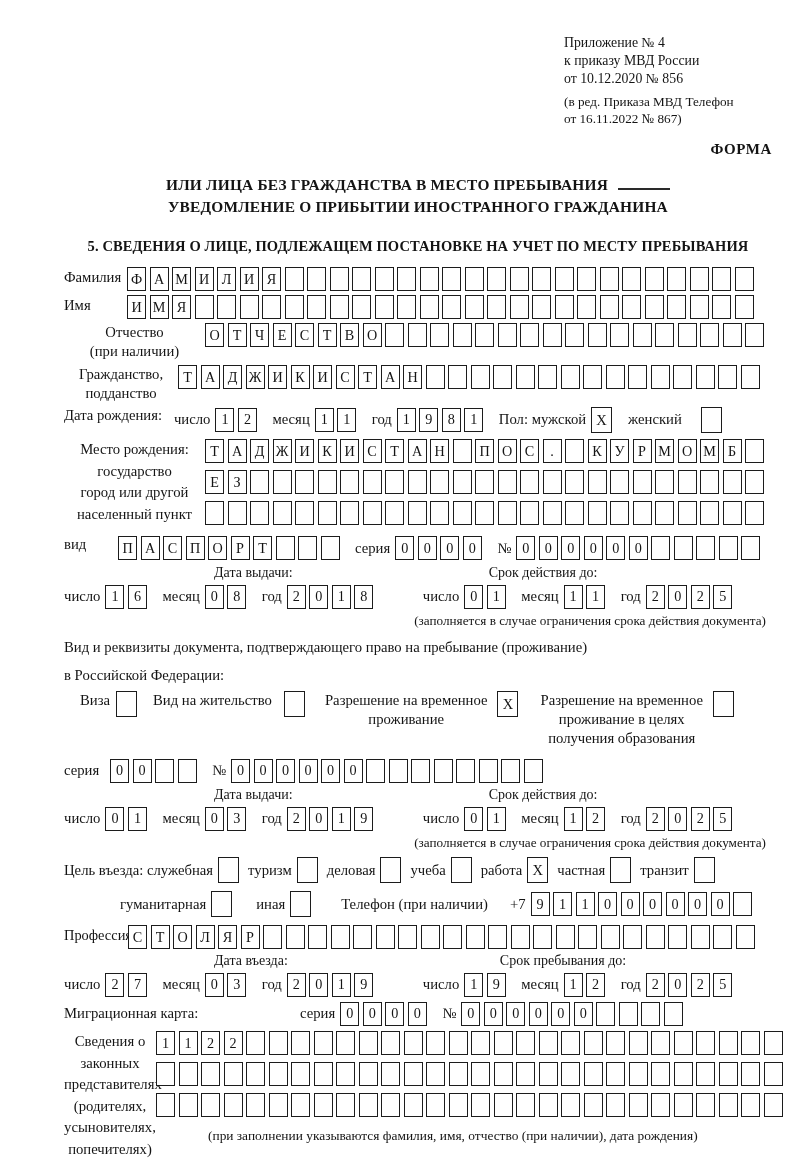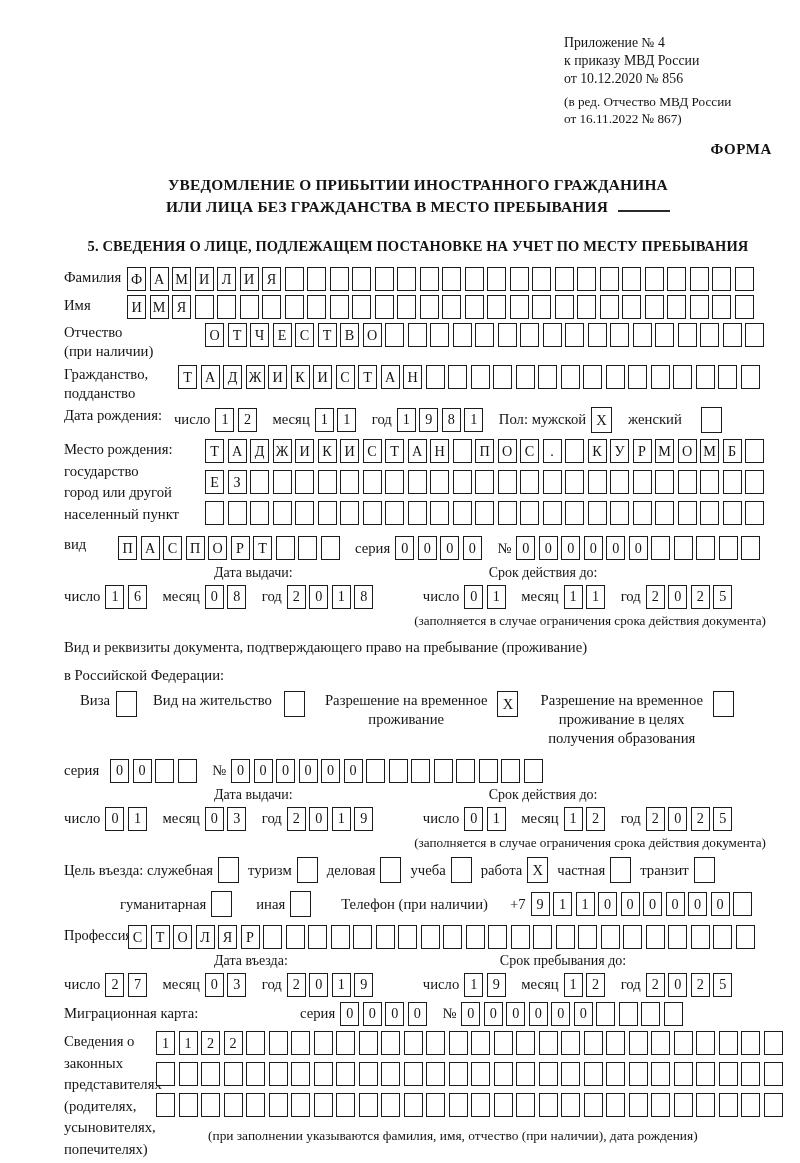--- a/index.html
+++ b/index.html
@@ -8,21 +8,21 @@
         padding:34px 28px 16px 64px;}
   .hdr{margin-left:500px;font-size:13.8px;line-height:18px;}
   .hdr .rev{margin-top:5px;font-size:13.2px;line-height:17px;}
   .forma{font-weight:bold;text-align:right;font-size:15px;margin-top:14px;letter-spacing:.6px;}
   .title{text-align:center;font-weight:bold;font-size:15.4px;line-height:22px;margin-top:16px;letter-spacing:.2px;}
   .blank{display:inline-block;width:52px;height:13px;border-bottom:2.2px solid #2a2a2a;margin-left:10px;}
   .sec{font-weight:bold;font-size:14.5px;margin-top:20px;text-align:center;letter-spacing:.1px;white-space:nowrap;}
   .form{margin-top:12px;font-size:14.7px;}
   .frow{display:flex;align-items:flex-start;margin-bottom:4px;}
   .flabel{flex:none;line-height:20px;}
-  .pre{white-space:pre-line;}
+  .pre{white-space:pre-line;text-align:center;}
   .cells{display:inline-flex;flex:none;}
   .cell{flex:none;width:17px;height:22px;border:1.5px solid #1c1c1c;margin-right:3.5px;
         display:inline-flex;align-items:center;justify-content:center;font-size:14.2px;background:#fff;}
   .ck .cell,.ckcell{width:19px;height:24px;margin-right:0;font-size:14.5px;}
   .boxcol .cells{margin-bottom:7px;}
   .dg{display:inline-flex;align-items:center;}
   .w{margin:0 5px 0 12px;line-height:25px;}
   .wf{margin-left:0;}
   .dhead{display:flex;font-size:14px;margin:2px 0 3px;text-align:right;}
   .dh1{margin-left:150px;}
@@ -42,32 +42,32 @@
 </head>
 <body>
 
 <div class="page">
 
   <div class="hdr">
     <div>Приложение № 4</div>
     <div>к приказу МВД России</div>
     <div>от 10.12.2020 № 856</div>
     <div class="rev">
-      <div>(в ред. Отчество МВД России</div>
+      <div>(в ред. Приказа МВД Телефон</div>
       <div>от 16.11.2022 № 867)</div>
     </div>
   </div>
 
   <div class="forma">ФОРМА</div>
 
   <div class="title">
-    <div>УВЕДОМЛЕНИЕ О ПРИБЫТИИ ИНОСТРАННОГО ГРАЖДАНИНА</div>
     <div>
       <span>ИЛИ ЛИЦА БЕЗ ГРАЖДАНСТВА В МЕСТО ПРЕБЫВАНИЯ</span><span class="blank"></span>
     </div>
+    <div>УВЕДОМЛЕНИЕ О ПРИБЫТИИ ИНОСТРАННОГО ГРАЖДАНИНА</div>
   </div>
 
   <div class="sec">5. СВЕДЕНИЯ О ЛИЦЕ, ПОДЛЕЖАЩЕМ ПОСТАНОВКЕ НА УЧЕТ ПО МЕСТУ ПРЕБЫВАНИЯ</div>
 
   <div class="form">
 
     <div class="frow">
       <div class="flabel" style="width:63px">Фамилия</div>
       <div class="cells">
           <span class="cell">Ф</span>

